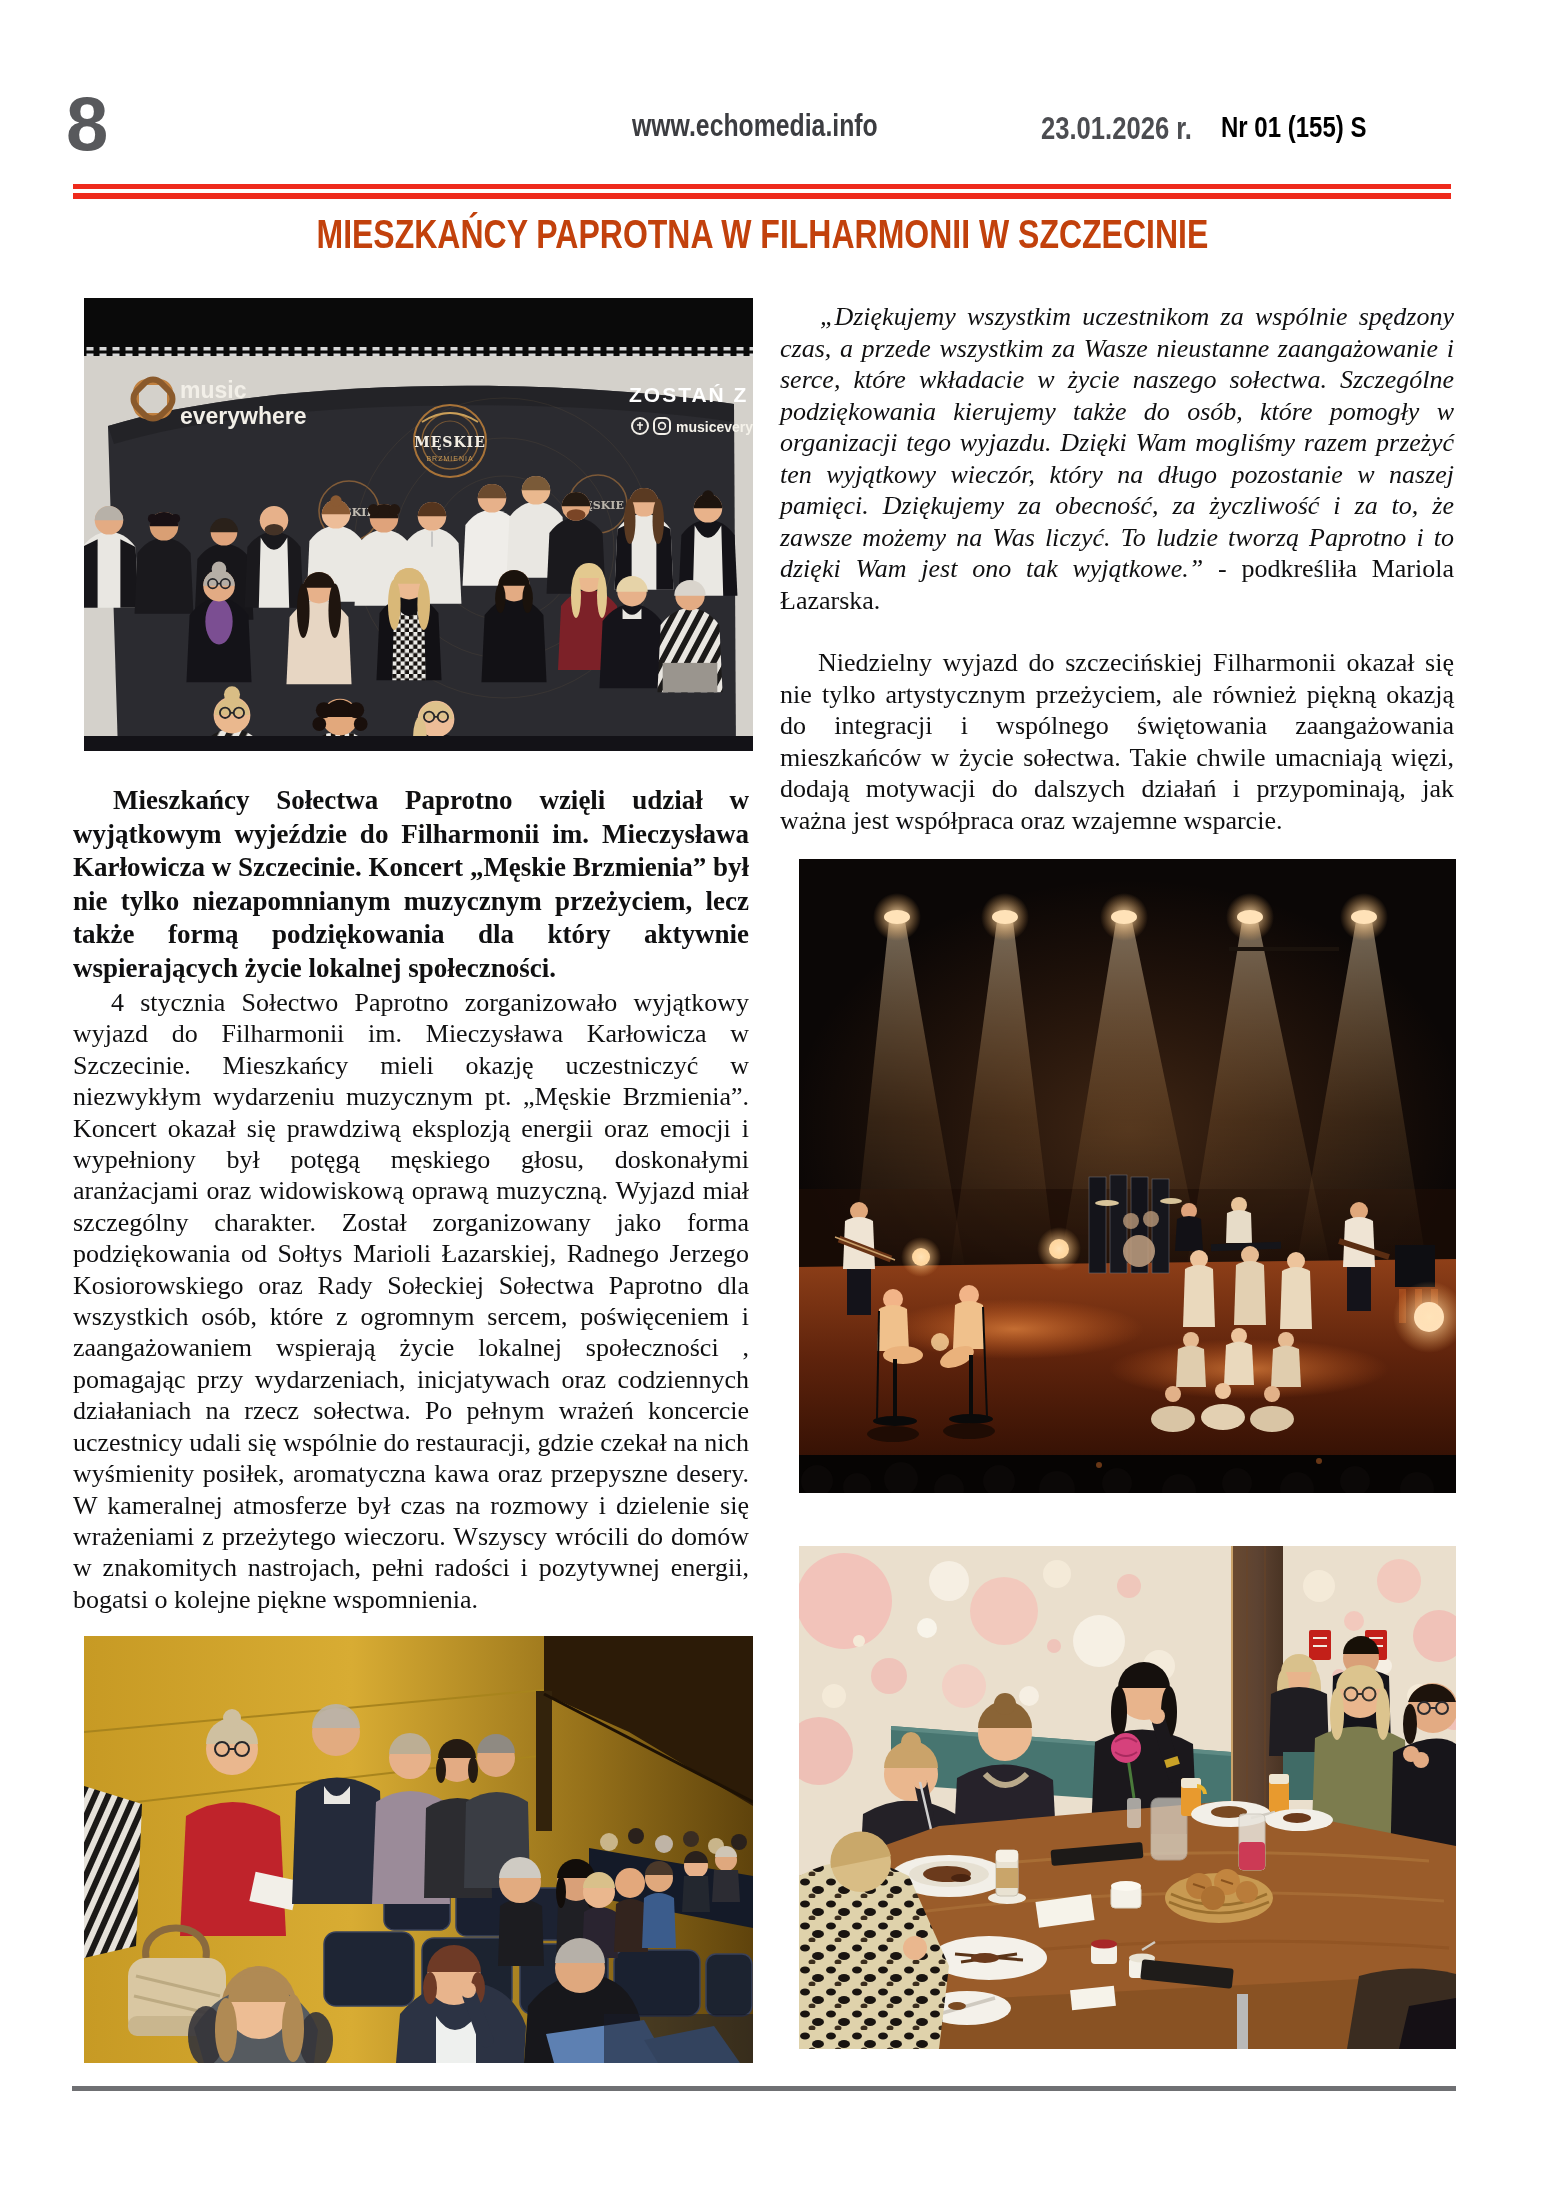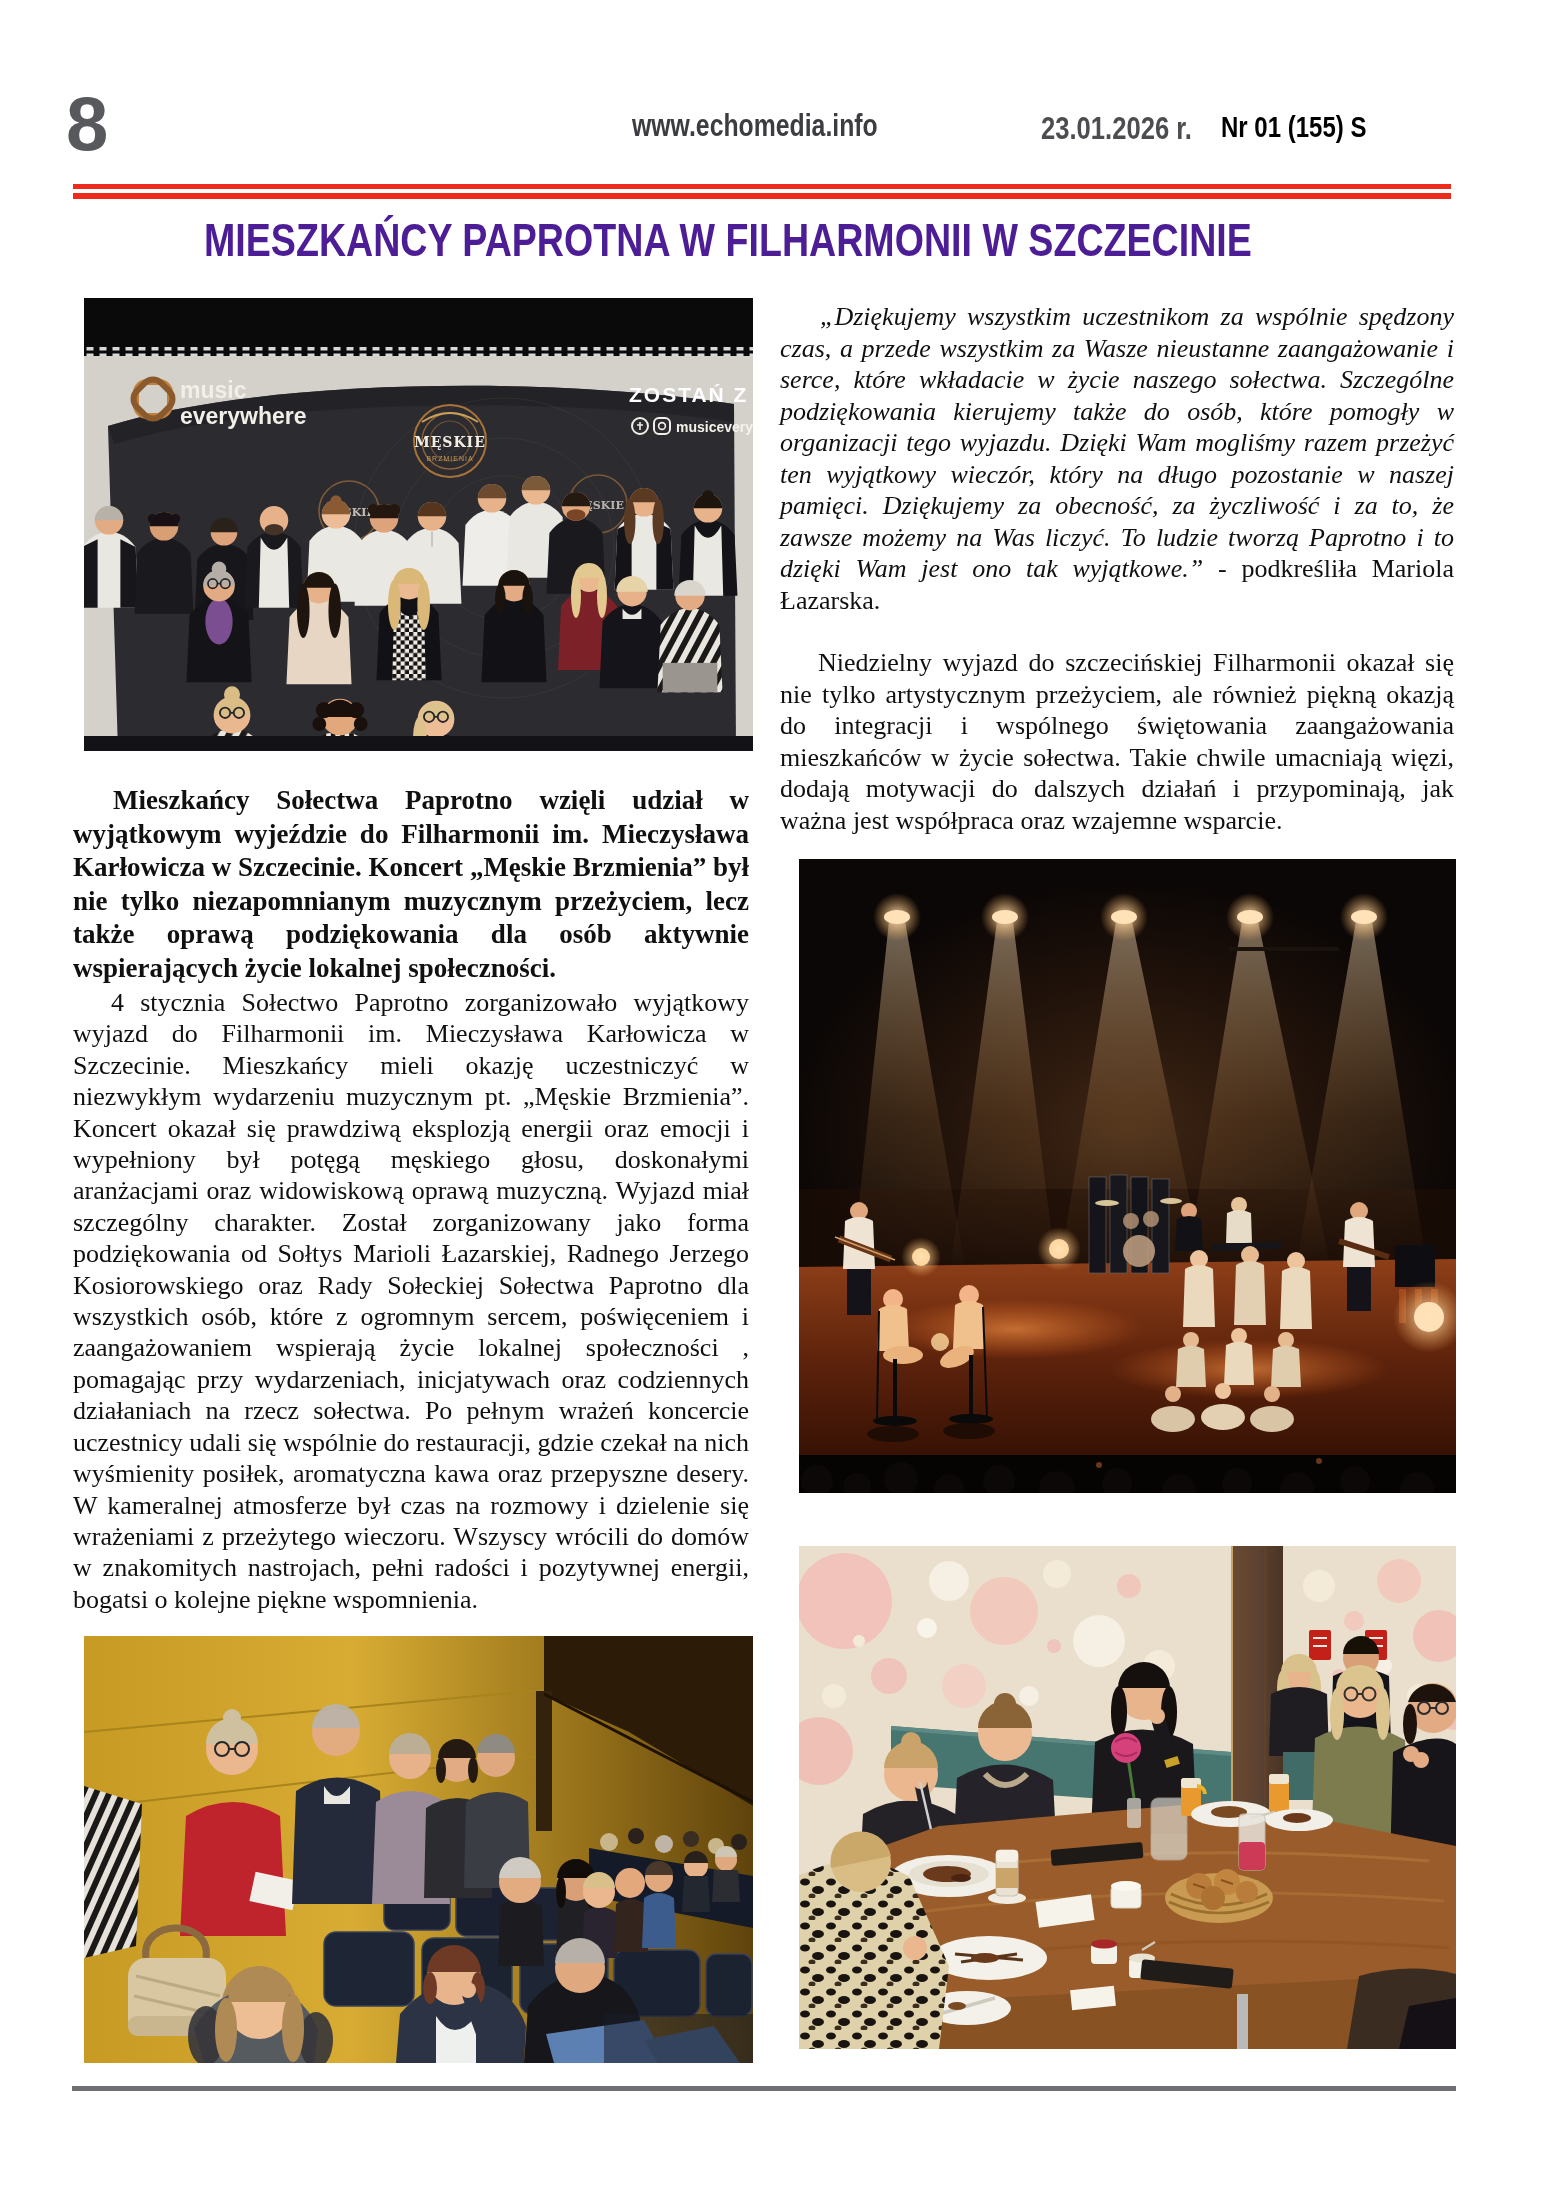--- a/index.html
+++ b/index.html
@@ -13,21 +13,21 @@
   #page-number{left:66px;top:80px;font-weight:bold;font-size:76px;color:#58595c;letter-spacing:-3px;}
   #header-site{left:604px;top:108px;font-weight:bold;font-size:31px;color:#3c3d41;margin-left:28px;}
   #header-date{left:1041px;top:110px;font-weight:bold;font-size:32px;color:#4c4d51;}
   #header-issue{left:1221px;top:110px;font-weight:bold;font-size:30px;color:#000000;}
 
   #red-rule{left:73px;top:184px;width:1378px;}
   #red-rule .a{height:5px;background:#ee2a1c;}
   #red-rule .g{height:4px;}
   #red-rule .b{height:6px;background:#ee2a1c;}
 
-  #title{left:73px;top:212px;width:1378px;font-weight:bold;font-size:47px;color:#4c1d95;}
+  #title{left:73px;top:212px;width:1378px;text-align:center;font-weight:bold;font-size:40px;color:#c2410c;}
 
   .para{text-align:justify;}
   #lead{left:73px;top:757px;width:676px;font-weight:bold;font-size:27px;line-height:33.5px;text-indent:40px;}
   #body-left{left:73px;top:961px;width:676px;font-size:26px;line-height:31.4px;text-indent:38px;}
   #quote{left:780px;top:275px;width:674px;font-size:26px;line-height:31.5px;text-indent:40px;}
   #quote .q{font-style:italic;}
   #para2{left:780px;top:621px;width:674px;font-size:26px;line-height:31.5px;text-indent:38px;}
 
   figure.photo{margin:0;padding:6px;position:absolute;overflow:hidden;}
   figure.photo svg{display:block;width:100%;height:100%;}
@@ -57,21 +57,21 @@
   <div class="abs" id="red-rule">
     <div class="a"></div>
     <div class="g"></div>
     <div class="b"></div>
   </div>
 
   <h1 class="abs sans" id="title" style="margin:0;">
     <span class="condC">MIESZKAŃCY PAPROTNA W FILHARMONII W SZCZECINIE</span>
   </h1>
 
-  <p class="abs para" id="lead">Mieszkańcy Sołectwa Paprotno wzięli udział w wyjątkowym wyjeździe do Filharmonii im. Mieczysława Karłowicza w Szczecinie. Koncert „Męskie Brzmienia” był nie tylko niezapomnianym muzycznym przeżyciem, lecz także oprawą podziękowania dla osób aktywnie wspierających życie lokalnej społeczności.</p>
+  <p class="abs para" id="lead">Mieszkańcy Sołectwa Paprotno wzięli udział w wyjątkowym wyjeździe do Filharmonii im. Mieczysława Karłowicza w Szczecinie. Koncert „Męskie Brzmienia” był nie tylko niezapomnianym muzycznym przeżyciem, lecz także formą podziękowania dla który aktywnie wspierających życie lokalnej społeczności.</p>
   <p class="abs para" id="body-left">4 stycznia Sołectwo Paprotno zorganizowało wyjątkowy wyjazd do Filharmonii im. Mieczysława Karłowicza w Szczecinie. Mieszkańcy mieli okazję uczestniczyć w niezwykłym wydarzeniu muzycznym pt. „Męskie Brzmienia”. Koncert okazał się prawdziwą eksplozją energii oraz emocji i wypełniony był potęgą męskiego głosu, doskonałymi aranżacjami oraz widowiskową oprawą muzyczną. Wyjazd miał szczególny charakter. Został zorganizowany jako forma podziękowania od Sołtys Marioli Łazarskiej, Radnego Jerzego Kosiorowskiego oraz Rady Sołeckiej Sołectwa Paprotno dla wszystkich osób, które z ogromnym sercem, poświęceniem i zaangażowaniem wspierają życie lokalnej społeczności , pomagając przy wydarzeniach, inicjatywach oraz codziennych działaniach na rzecz sołectwa. Po pełnym wrażeń koncercie uczestnicy udali się wspólnie do restauracji, gdzie czekał na nich wyśmienity posiłek, aromatyczna kawa oraz przepyszne desery. W kameralnej atmosferze był czas na rozmowy i dzielenie się wrażeniami z przeżytego wieczoru. Wszyscy wrócili do domów w znakomitych nastrojach, pełni radości i pozytywnej energii, bogatsi o kolejne piękne wspomnienia.</p>
 
   <p class="abs para" id="quote"><span class="q">„Dziękujemy wszystkim uczestnikom za wspólnie spędzony czas, a przede wszystkim za Wasze nieustanne zaangażowanie i serce, które wkładacie w życie naszego sołectwa. Szczególne podziękowania kierujemy także do osób, które pomogły w organizacji tego wyjazdu. Dzięki Wam mogliśmy razem przeżyć ten wyjątkowy wieczór, który na długo pozostanie w naszej pamięci. Dziękujemy za obecność, za życzliwość i za to, że zawsze możemy na Was liczyć. To ludzie tworzą Paprotno i to dzięki Wam jest ono tak wyjątkowe.”</span> <span>- podkreśliła Mariola Łazarska.</span></p>
   <p class="abs para" id="para2">Niedzielny wyjazd do szczecińskiej Filharmonii okazał się nie tylko artystycznym przeżyciem, ale również piękną okazją do integracji i wspólnego świętowania zaangażowania mieszkańców w życie sołectwa. Takie chwile umacniają więzi, dodają motywacji do dalszych działań i przypominają, jak ważna jest współpraca oraz wzajemne wsparcie.</p>
 
   <figure class="photo" id="photo-group">
   <svg viewBox="0 0 669 453" preserveAspectRatio="none">
     <defs>
       <pattern id="g1film" width="13" height="9" patternUnits="userSpaceOnUse">
         <rect width="13" height="9" fill="#0a0a0a"></rect>

